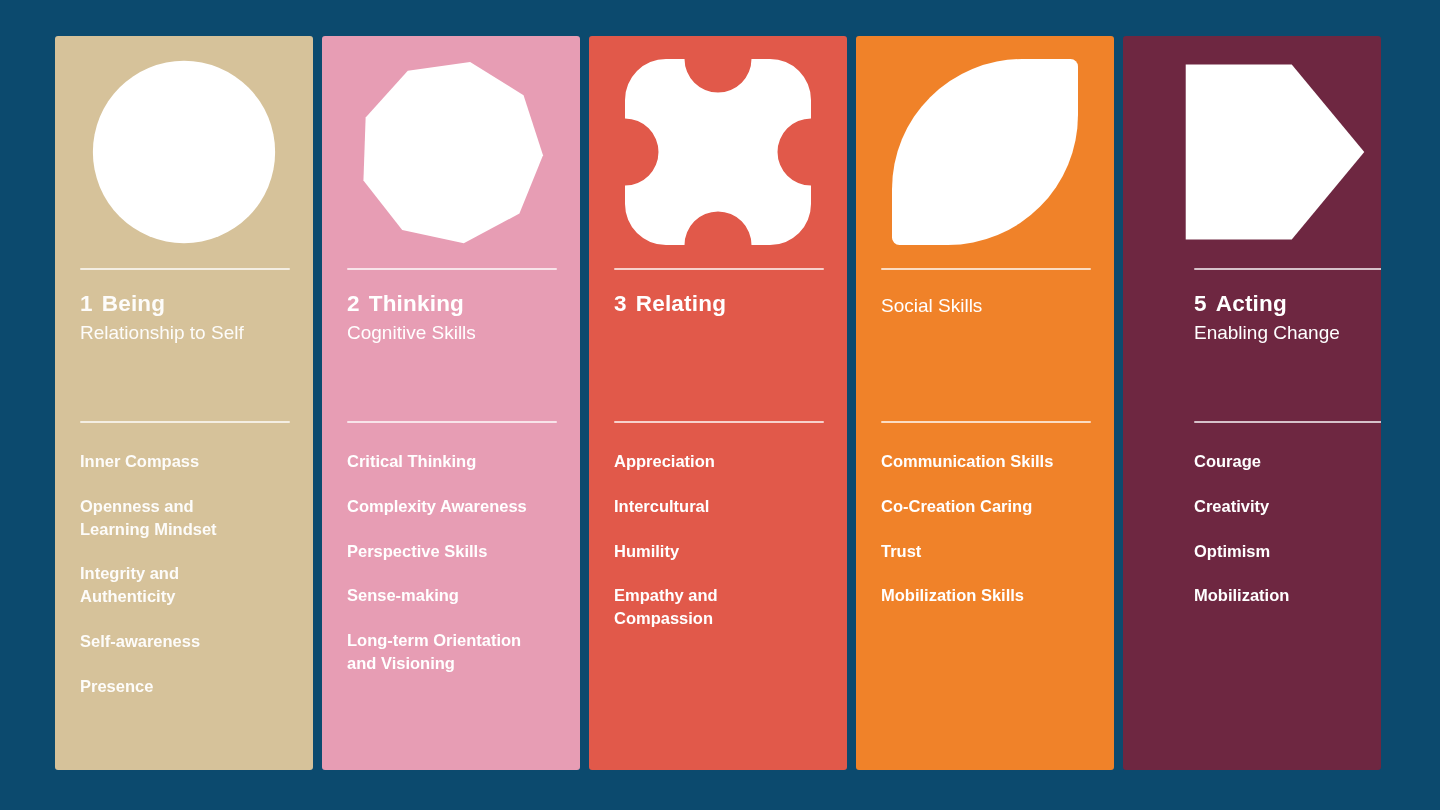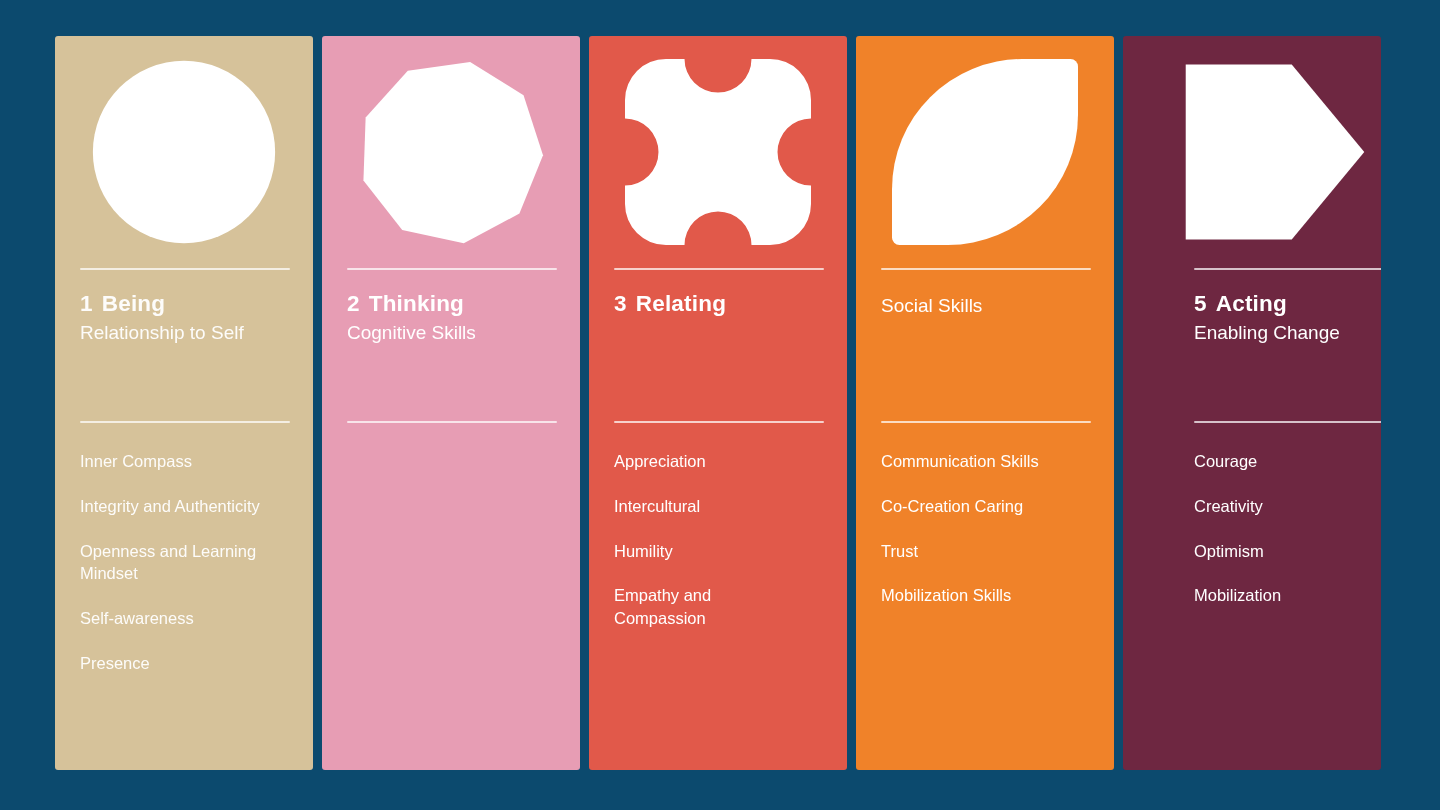--- a/index.html
+++ b/index.html
@@ -92,21 +92,21 @@
   .head-spacer { flex: 1 1 auto; min-height: 18px; }
   .head-zone { display: flex; flex-direction: column; }
 
   
   .list {
     padding: 27px 25px 0 25px;
     flex: 1 1 auto;
   }
   .list-item {
     font-size: 16.5px;
-    font-weight: normal;
+    font-weight: bold;
     color: #ffffff;
     line-height: 1.38;
     margin-bottom: 22px;
     max-width: 180px;
   }
   .list-item:last-child { margin-bottom: 0; }
 
   
   .col-1 .head-title, .col-1 .head-sub, .col-1 .list-item { color: #fdfcfa; }
 </style>
@@ -126,42 +126,49 @@
         <div class="rule top" style="background: rgba(255, 255, 255, 0.72);"></div>
         <div class="head-block">
           <div class="head-title"><span class="num">1</span><span>Being</span></div>
           <div class="head-sub">Relationship to Self</div>
         </div>
         <div class="head-spacer"></div>
         <div class="rule mid" style="background: rgba(255, 255, 255, 0.72);"></div>
       </div>
       <div class="list">
         <div class="list-item">Inner Compass</div>
+        <div class="list-item">Openness and Learning Mindset</div>
         <div class="list-item">Integrity and Authenticity</div>
-        <div class="list-item">Openness and Learning Mindset</div>
         <div class="list-item">Self-awareness</div>
         <div class="list-item">Presence</div>
       </div>
     </div>
     <div class="column col-2" style="background: rgb(231, 157, 180);">
       <div class="icon-area">
         <div class="shape-wrap">
           <svg viewBox="0 0 200 200" xmlns="http://www.w3.org/2000/svg" aria-hidden="true">
             <polygon points="120.58,3.16 178.01,39.05 198.94,103.46 173.57,166.24 113.78,198.04 47.54,183.96 5.85,130.59 8.21,62.91 53.52,12.59" fill="#ffffff"></polygon>
           </svg>
         </div>
       </div>
       <div class="head-zone" style="flex: 0 0 155px;">
         <div class="rule top" style="background: rgba(255, 255, 255, 0.72);"></div>
         <div class="head-block">
           <div class="head-title"><span class="num">2</span><span>Thinking</span></div>
           <div class="head-sub">Cognitive Skills</div>
         </div>
         <div class="head-spacer"></div>
         <div class="rule mid" style="background: rgba(255, 255, 255, 0.72);"></div>
+      </div>
+      <div class="list">
+        <div class="list-item">Critical Thinking</div>
+        <div class="list-item">Complexity Awareness</div>
+        <div class="list-item">Perspective Skills</div>
+        <div class="list-item">Sense-making</div>
+        <div class="list-item">Long-term Orientation and Visioning</div>
       </div>
     </div>
     <div class="column col-3" style="background: rgb(225, 89, 74);">
       <div class="icon-area">
         <div class="shape-wrap">
           <svg viewBox="0 0 200 200" xmlns="http://www.w3.org/2000/svg" aria-hidden="true">
             <path d="M 44 0 L 64 0 A 36 36 0 0 0 136 0 L 156 0 A 44 44 0 0 1 200 44 L 200 64 A 36 36 0 0 0 200 136 L 200 156 A 44 44 0 0 1 156 200 L 136 200 A 36 36 0 0 0 64 200 L 44 200 A 44 44 0 0 1 0 156 L 0 136 A 36 36 0 0 0 0 64 L 0 44 A 44 44 0 0 1 44 0 Z" fill="#ffffff"></path>
           </svg>
         </div>
       </div>

